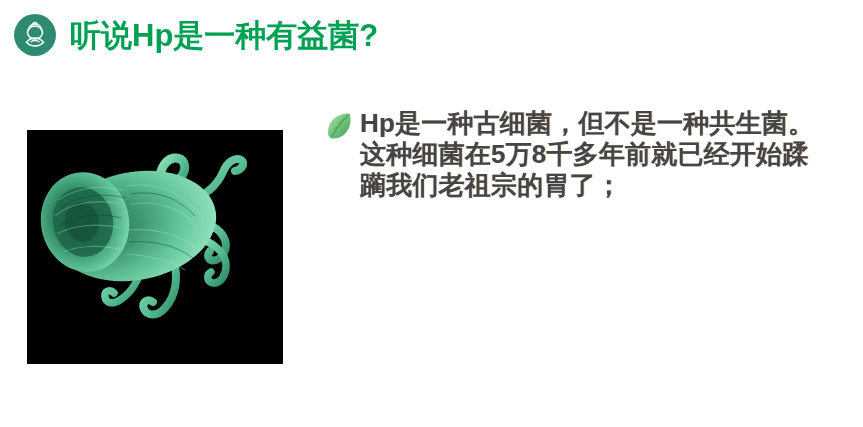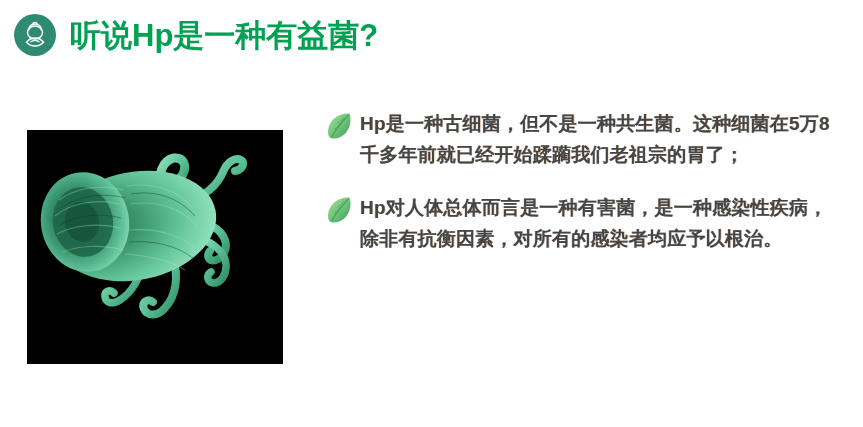--- a/index.html
+++ b/index.html
@@ -78,21 +78,21 @@
   .leaf-icon {
     flex: 0 0 auto;
     width: 26px;
     height: 28px;
     margin-top: 4px;
     margin-right: 8px;
   }
   .leaf-icon svg { display: block; }
 
   .bullet-text {
-    font-size: 19px;
+    font-size: 26px;
     font-weight: bold;
     color: #454545;
     line-height: 31px;
     letter-spacing: 0.2px;
     width: 472px;
     text-shadow:
        0.6px 0 0 rgba(214,150,90,0.55),
       -0.6px 0 0 rgba(120,150,190,0.35);
   }
   .bullet-text u {
@@ -199,29 +199,15 @@
           <path d="M18 5 C16.5 8 14 10 11 11" fill="none" stroke="#2f7d4c" stroke-width="0.8" opacity="0.4"></path>
           <path d="M15 11 C13.5 14 11 16 8 17" fill="none" stroke="#2f7d4c" stroke-width="0.8" opacity="0.4"></path>
         </svg>
       </span>
       <span class="bullet-text">
         <span>Hp是一种古细菌，但不是一种共生菌。这种细菌在5万8千多年前就已经开始蹂躏我们老祖宗的胃了；</span><u></u><span></span>
       </span>
     </div>
 
 
-    <div class="bullet-row">
-      <span class="leaf-icon">
-        <svg width="26" height="28" viewBox="0 0 26 28" aria-hidden="true">
-          <path d="M23.5 1.5 C11 1 2.5 9 2 19.5 C1.8 23.5 3.5 26.2 6.5 26.5
-                   C17 27.2 24.5 18 24.5 8 C24.5 5 24.2 3 23.5 1.5 Z" fill="url(#leafA)"></path>
-          <path d="M22.5 3 C16 9.5 10 16 5.5 25.5" fill="none" stroke="#2f7d4c" stroke-width="1.1" opacity="0.55"></path>
-          <path d="M18 5 C16.5 8 14 10 11 11" fill="none" stroke="#2f7d4c" stroke-width="0.8" opacity="0.4"></path>
-          <path d="M15 11 C13.5 14 11 16 8 17" fill="none" stroke="#2f7d4c" stroke-width="0.8" opacity="0.4"></path>
-        </svg>
-      </span>
-      <span class="bullet-text">
-        <span>Hp对人体总体而言是一种有害菌，是一种感染性疾病，除非有抗衡因素，对所有的感染者均应予以根治。</span><u></u><span></span>
-      </span>
-    </div>
 
   </div>
 </div>
 
 </body></html>

